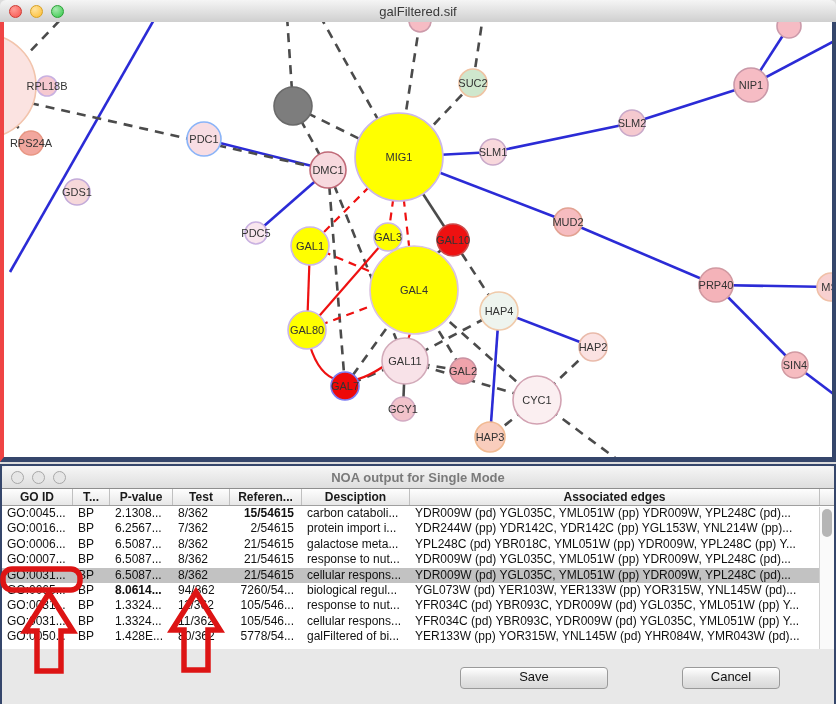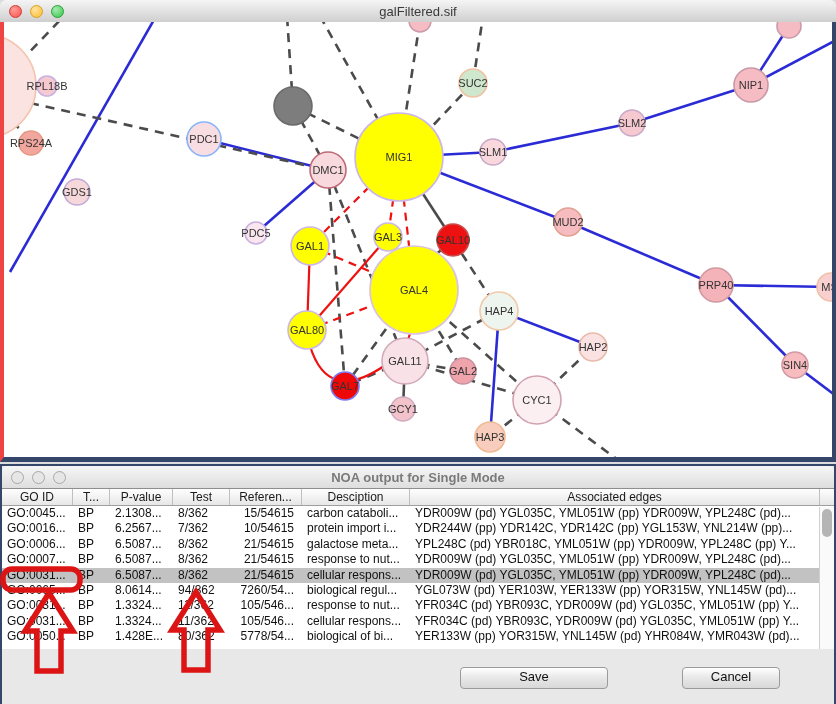--- a/index.html
+++ b/index.html
@@ -33,21 +33,21 @@
     box-sizing:border-box;border:2px solid #35466b;border-bottom:none;
     background:#e8e8e8;}
   .table-window .titlebar{border-radius:5px 5px 0 0;
     background:linear-gradient(#f6f6f6,#dedede);font-weight:bold;}
   .table-window .title{color:#7a7a7a;}
   .noa-table{position:absolute;left:0;top:23px;width:832px;height:160px;
     background:#fff;font-size:12px;color:#111;}
   .thead{display:flex;height:17px;background:linear-gradient(#fefefe,#e7e7e7);
     border-bottom:1px solid #9f9f9f;box-sizing:border-box;}
   .th{box-sizing:border-box;border-right:1px solid #c0c0c0;text-align:center;
-    font-size:12px;line-height:16px;color:#1a1a1a;overflow:hidden;white-space:nowrap;}
+    font-size:12px;line-height:16px;color:#1a1a1a;overflow:hidden;white-space:nowrap;font-weight:bold;}
   .trow{display:flex;height:15.4px;line-height:15.4px;white-space:nowrap;align-items:center;}
   .trow.selected{background:#c2c2c2;}
   .td{box-sizing:border-box;padding-left:5px;overflow:hidden;white-space:nowrap;}
   .td.num{text-align:right;padding-right:8px;padding-left:0;}
   .vscroll{position:absolute;right:0;top:18px;width:15px;height:142px;
     background:#fafafa;border-left:1px solid #d0d0d0;box-sizing:border-box;}
   .vthumb{position:absolute;left:2px;top:2px;width:10px;height:28px;
     background:#b5b5b5;border-radius:5px;}
   .btnrow{position:absolute;left:0;top:188px;width:832px;height:48px;}
   .mac-btn{position:absolute;height:20px;border:1px solid #9a9a9a;border-radius:4px;
@@ -210,30 +210,30 @@
         <div class="th" style="width: 108px;">Desciption</div>
         <div class="th" style="flex: 1 1 0%;">Associated edges</div>
         <div class="th" style="width: 14px; border-right: none;"></div>
       </div>
     <div id="tbody">
         <div class="trow">
           <div class="td" style="width: 71px;">GO:0045...</div>
           <div class="td" style="width: 37px;">BP</div>
           <div class="td" style="width: 63px;">2.1308...</div>
           <div class="td" style="width: 57px;">8/362</div>
-          <div class="td num" style="width: 72px;">15/54615</div>
+          <div class="td num" style="width: 72px; font-weight: bold;">15/54615</div>
           <div class="td" style="width: 108px;">carbon cataboli...</div>
           <div class="td" style="flex: 1 1 0%;">YDR009W (pd) YGL035C, YML051W (pp) YDR009W, YPL248C (pd)...</div>
         </div>
         <div class="trow">
           <div class="td" style="width: 71px;">GO:0016...</div>
           <div class="td" style="width: 37px;">BP</div>
           <div class="td" style="width: 63px;">6.2567...</div>
           <div class="td" style="width: 57px;">7/362</div>
-          <div class="td num" style="width: 72px;">10/54615</div>
+          <div class="td num" style="width: 72px;">2/54615</div>
           <div class="td" style="width: 108px;">protein import i...</div>
           <div class="td" style="flex: 1 1 0%;">YDR244W (pp) YDR142C, YDR142C (pp) YGL153W, YNL214W (pp)...</div>
         </div>
         <div class="trow">
           <div class="td" style="width: 71px;">GO:0006...</div>
           <div class="td" style="width: 37px;">BP</div>
           <div class="td" style="width: 63px;">6.5087...</div>
           <div class="td" style="width: 57px;">8/362</div>
           <div class="td num" style="width: 72px;">21/54615</div>
           <div class="td" style="width: 108px;">galactose meta...</div>
@@ -253,21 +253,21 @@
           <div class="td" style="width: 37px;">BP</div>
           <div class="td" style="width: 63px;">6.5087...</div>
           <div class="td" style="width: 57px;">8/362</div>
           <div class="td num" style="width: 72px;">21/54615</div>
           <div class="td" style="width: 108px;">cellular respons...</div>
           <div class="td" style="flex: 1 1 0%;">YDR009W (pd) YGL035C, YML051W (pp) YDR009W, YPL248C (pd)...</div>
         </div>
         <div class="trow">
           <div class="td" style="width: 71px;">GO:0065...</div>
           <div class="td" style="width: 37px;">BP</div>
-          <div class="td" style="width: 63px;">8.0614...</div>
+          <div class="td" style="width: 63px; font-weight: bold;">8.0614...</div>
           <div class="td" style="width: 57px;">94/362</div>
           <div class="td num" style="width: 72px;">7260/54...</div>
           <div class="td" style="width: 108px;">biological regul...</div>
           <div class="td" style="flex: 1 1 0%;">YGL073W (pd) YER103W, YER133W (pp) YOR315W, YNL145W (pd)...</div>
         </div>
         <div class="trow">
           <div class="td" style="width: 71px;">GO:0031...</div>
           <div class="td" style="width: 37px;">BP</div>
           <div class="td" style="width: 63px;">1.3324...</div>
           <div class="td" style="width: 57px;">11/362</div>
@@ -283,21 +283,21 @@
           <div class="td num" style="width: 72px;">105/546...</div>
           <div class="td" style="width: 108px;">cellular respons...</div>
           <div class="td" style="flex: 1 1 0%;">YFR034C (pd) YBR093C, YDR009W (pd) YGL035C, YML051W (pp) Y...</div>
         </div>
         <div class="trow">
           <div class="td" style="width: 71px;">GO:0050...</div>
           <div class="td" style="width: 37px;">BP</div>
           <div class="td" style="width: 63px;">1.428E...</div>
           <div class="td" style="width: 57px;">80/362</div>
           <div class="td num" style="width: 72px;">5778/54...</div>
-          <div class="td" style="width: 108px;">biological of bi...</div>
+          <div class="td" style="width: 108px;">galFiltered of bi...</div>
           <div class="td" style="flex: 1 1 0%;">YER133W (pp) YOR315W, YNL145W (pd) YHR084W, YMR043W (pd)...</div>
         </div>
       </div>
     <div class="vscroll">
       <div class="vthumb"></div>
     </div>
   </div>
 
   <div class="btnrow">
     <div class="mac-btn" style="left:458px;top:13px;width:146px;">Save</div>

